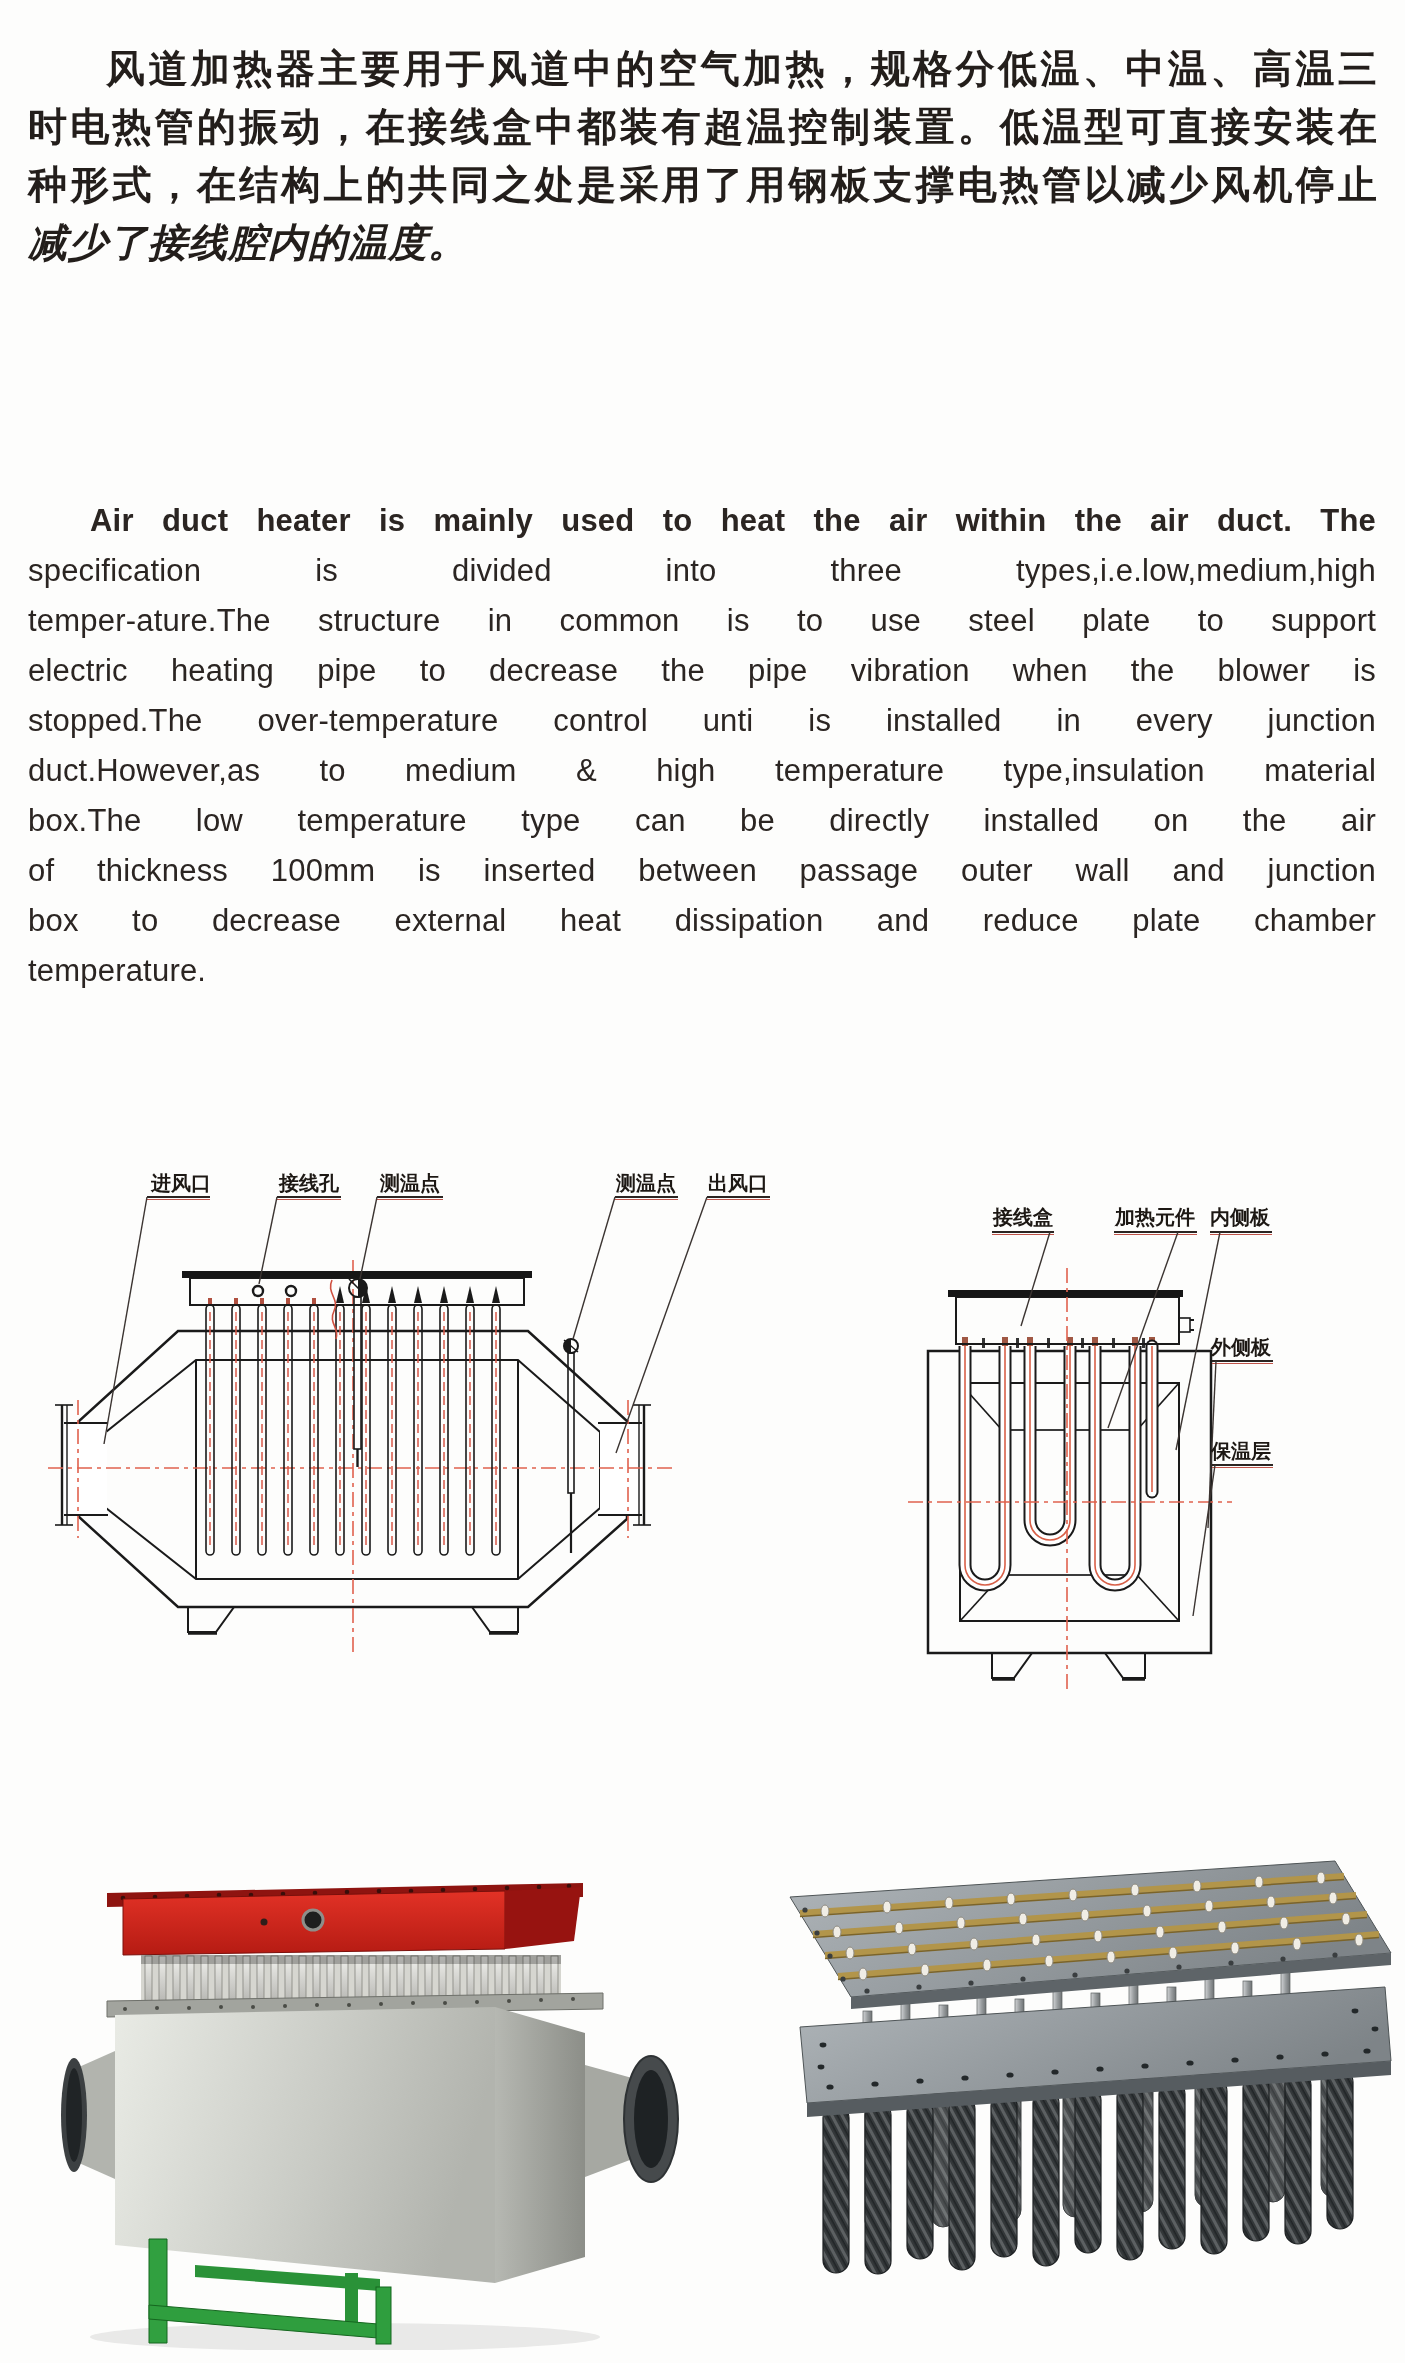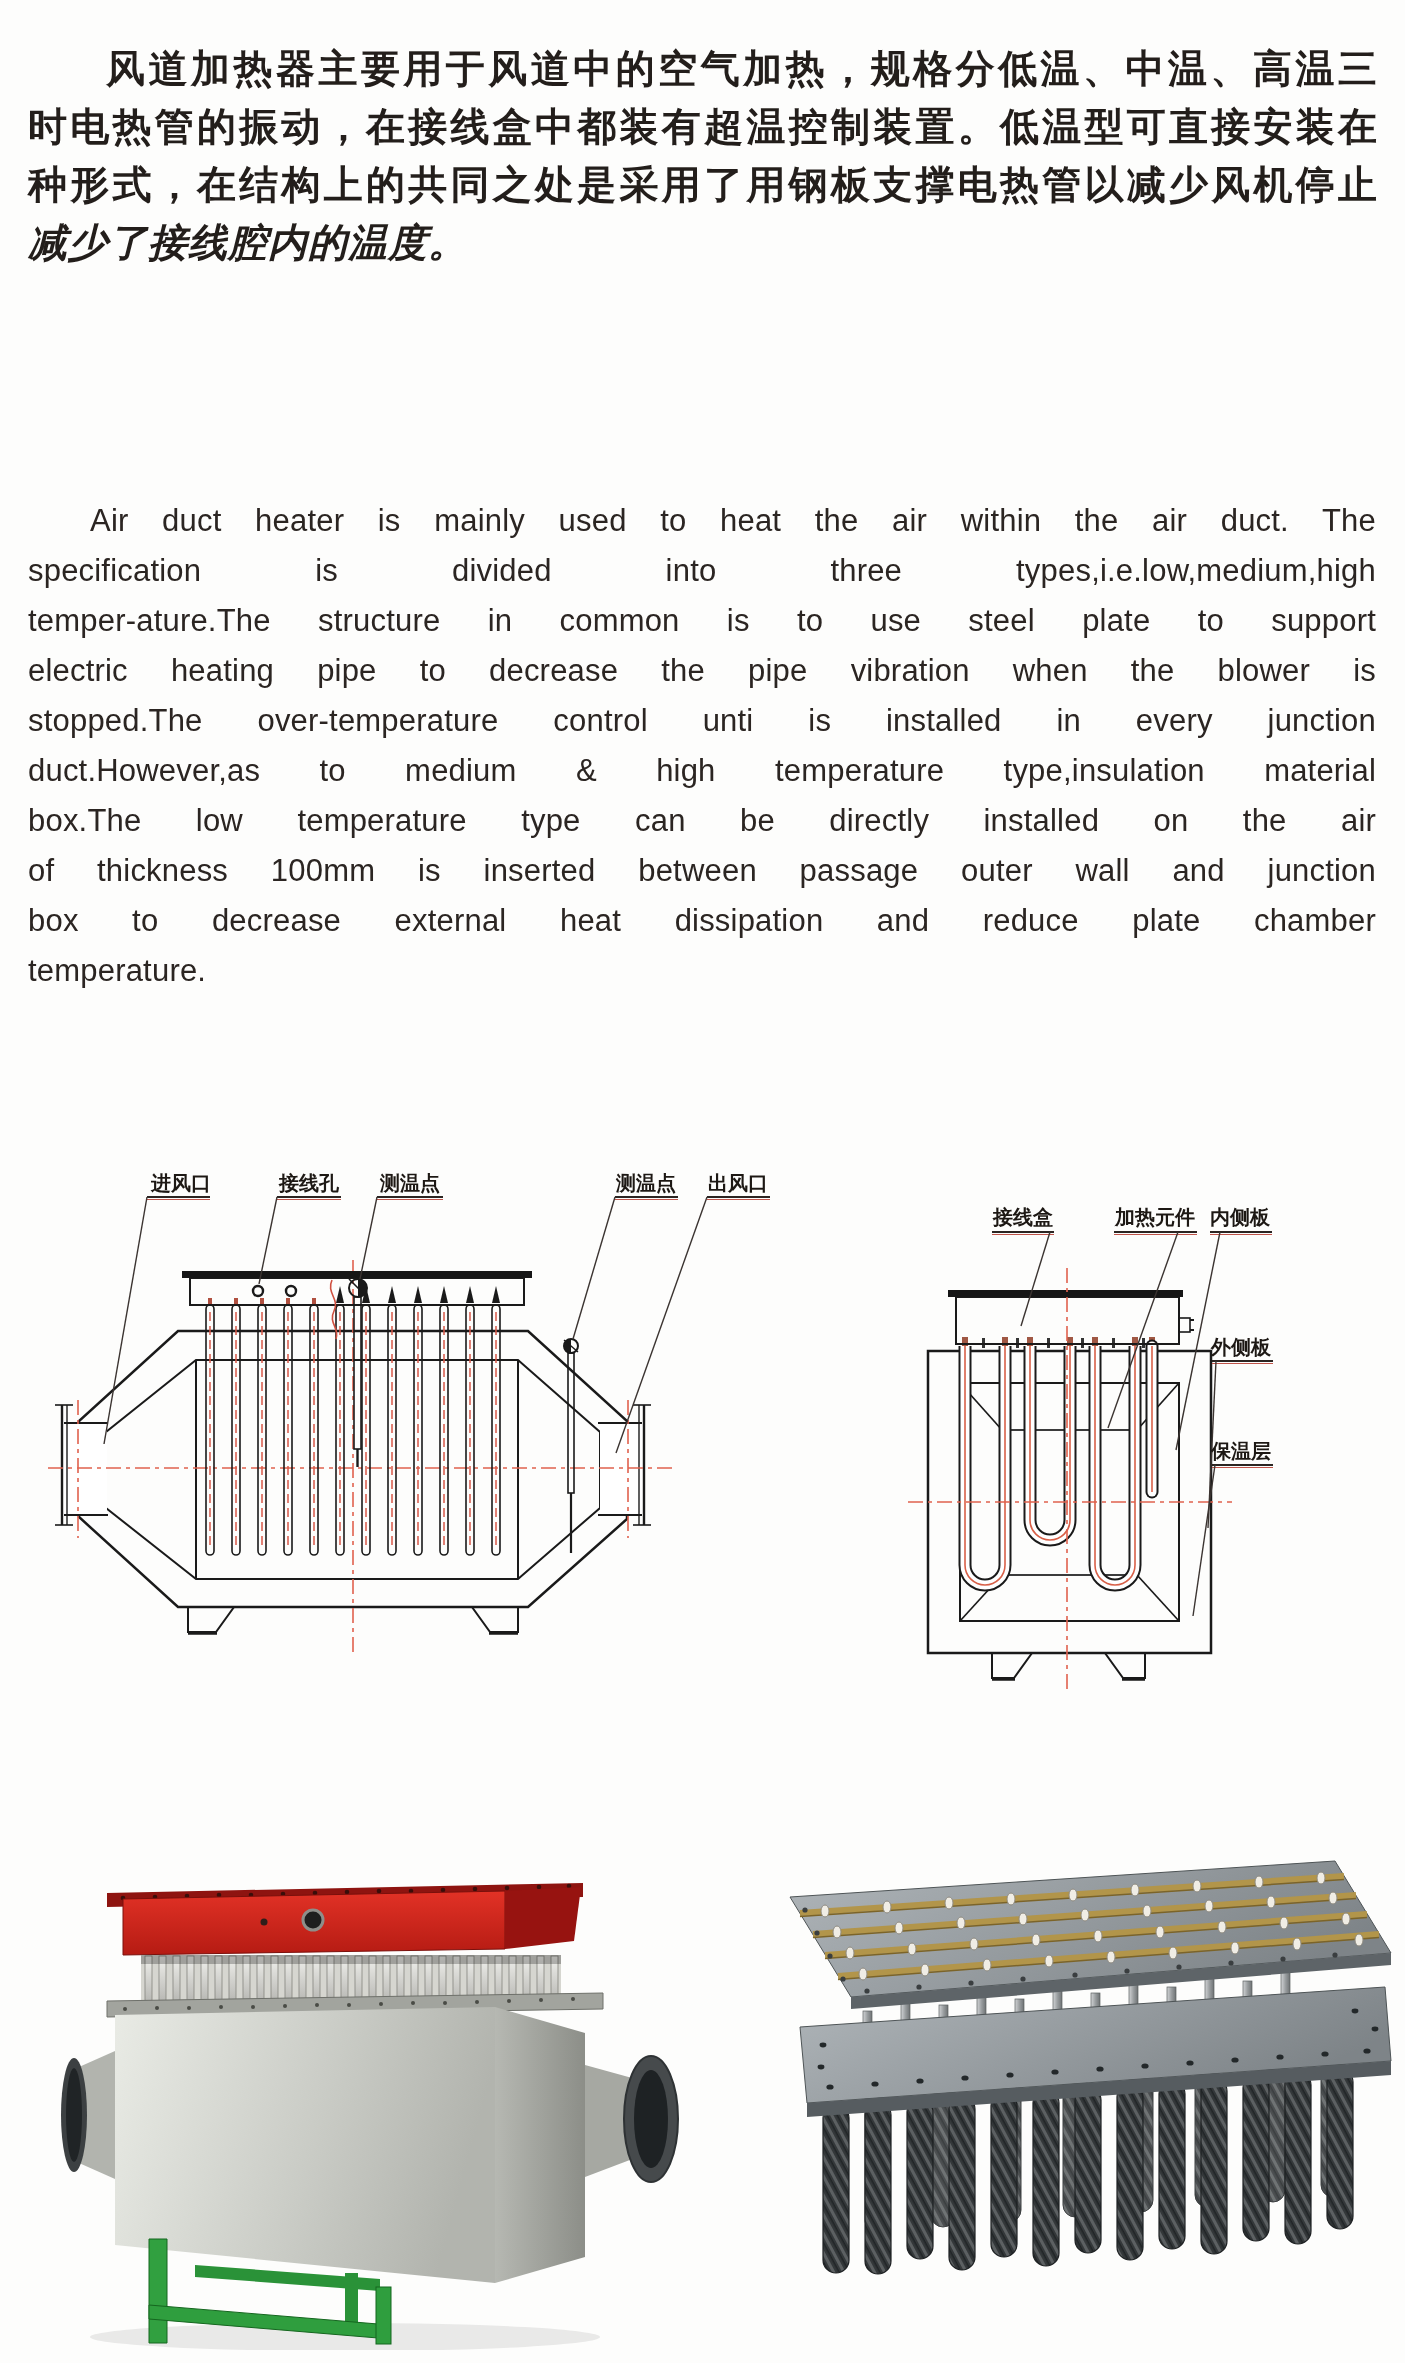--- a/index.html
+++ b/index.html
@@ -7,21 +7,21 @@
         font-family:"Liberation Sans",sans-serif;}
   
   .zh-para{position:absolute;left:28px;top:24px;width:1350px;color:#231e1b;
            font-size:39px;font-weight:bold;line-height:58px;letter-spacing:1px;margin-top:16px;}
   .zh-line{text-align:justify;text-align-last:justify;}
   .zh-line.first{text-indent:78px;}
   .zh-line.last{text-align-last:left;font-style:italic;}
   .en-para{position:absolute;left:28px;top:496px;width:1348px;color:#2b2522;
            font-size:31px;line-height:50px;letter-spacing:.2px;}
   .en-line{text-align:justify;text-align-last:justify;white-space:normal;}
-  .en-line.first{text-indent:62px;}
+  .en-line.first{text-indent:62px;font-weight:bold;}
   .en-line.last{text-align-last:left;}
   
   .fig{position:absolute;}
   #fig-left{left:40px;top:1160px;}
   #fig-right{left:880px;top:1160px;}
   #photo-left{left:45px;top:1835px;}
   #photo-right{left:735px;top:1815px;}
   .dlabel{font-size:20px;font-weight:bold;fill:#1d1814;font-family:"Liberation Sans",sans-serif;}
   .lead{stroke:#3b3431;stroke-width:1.4;fill:none;}
   .ul{stroke:#2b2522;stroke-width:2;}

